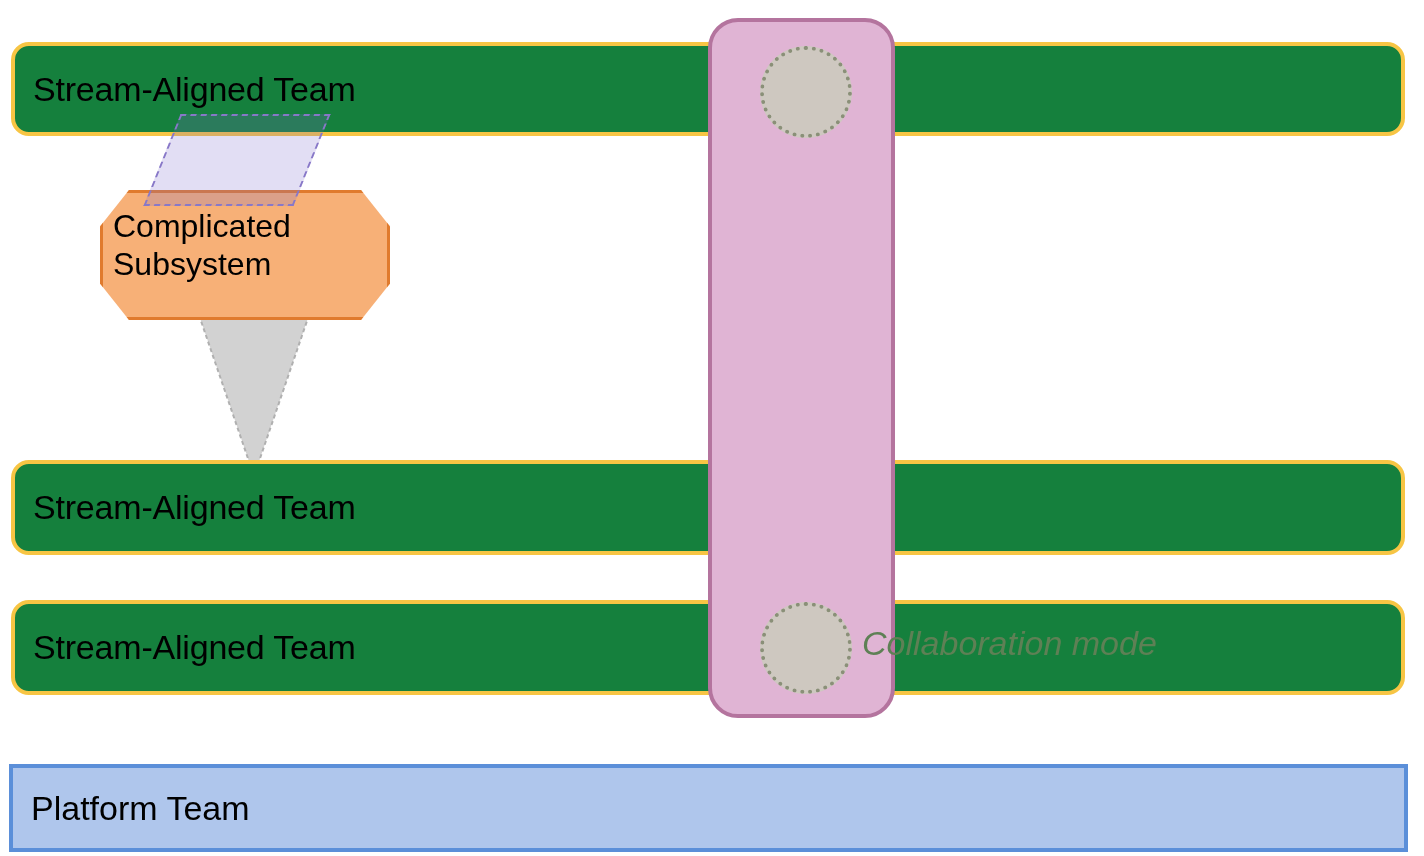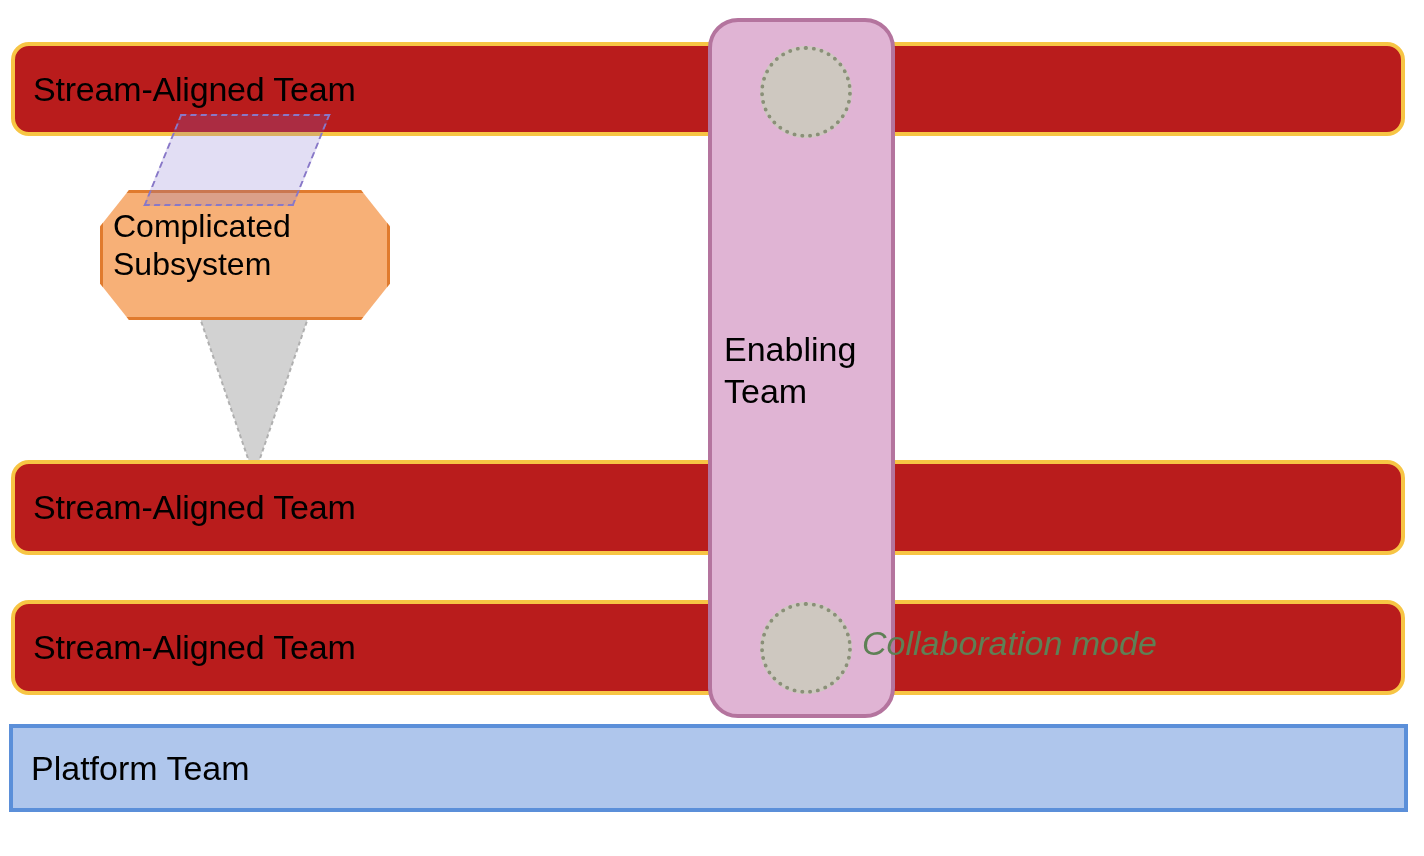--- a/index.html
+++ b/index.html
@@ -14,21 +14,21 @@
     position: relative;
     width: 1424px;
     height: 856px;
     background: #ffffff;
     overflow: hidden;
   }
 
   
   .stream-bar {
     position: absolute;
-    background: #b91c1c;
+    background: #15803d;
     border: 4px solid #F7C544;
     border-radius: 18px;
     box-sizing: border-box;
     display: flex;
     align-items: center;
     z-index: 2;
   }
   .stream-bar .bar-label {
     font-size: 34px;
     color: #000000;
@@ -38,21 +38,21 @@
   }
 
   #stream-bar-1 { left: 11px; top: 42px;  width: 1394px; height: 94px; }
   #stream-bar-2 { left: 11px; top: 460px; width: 1394px; height: 95px; }
   #stream-bar-3 { left: 11px; top: 600px; width: 1394px; height: 95px; }
 
   
   #platform-bar {
     position: absolute;
     left: 9px;
-    top: 724px;
+    top: 764px;
     width: 1399px;
     height: 88px;
     background: #AFC6EC;
     border: 4px solid #5B8FD9;
     box-sizing: border-box;
     display: flex;
     align-items: center;
     z-index: 2;
   }
   #platform-bar .bar-label {
@@ -208,22 +208,20 @@
   <div id="complicated-subsystem">
     <div class="octagon-shape"></div>
     <div class="octagon-label">Complicated
 Subsystem</div>
   </div>
 
   <div id="collaboration-shape"></div>
 
   <div id="enabling-team">
     <div class="facilitating-circle" id="facilitating-circle-top"></div>
-    <div class="enabling-label">Enabling
-Team</div>
     <div class="facilitating-circle" id="facilitating-circle-bottom"></div>
   </div>
 
 
 
   <div class="mode-label" id="facilitating-mode-label">Collaboration mode</div>
 
 </div>
 
 </body></html>

